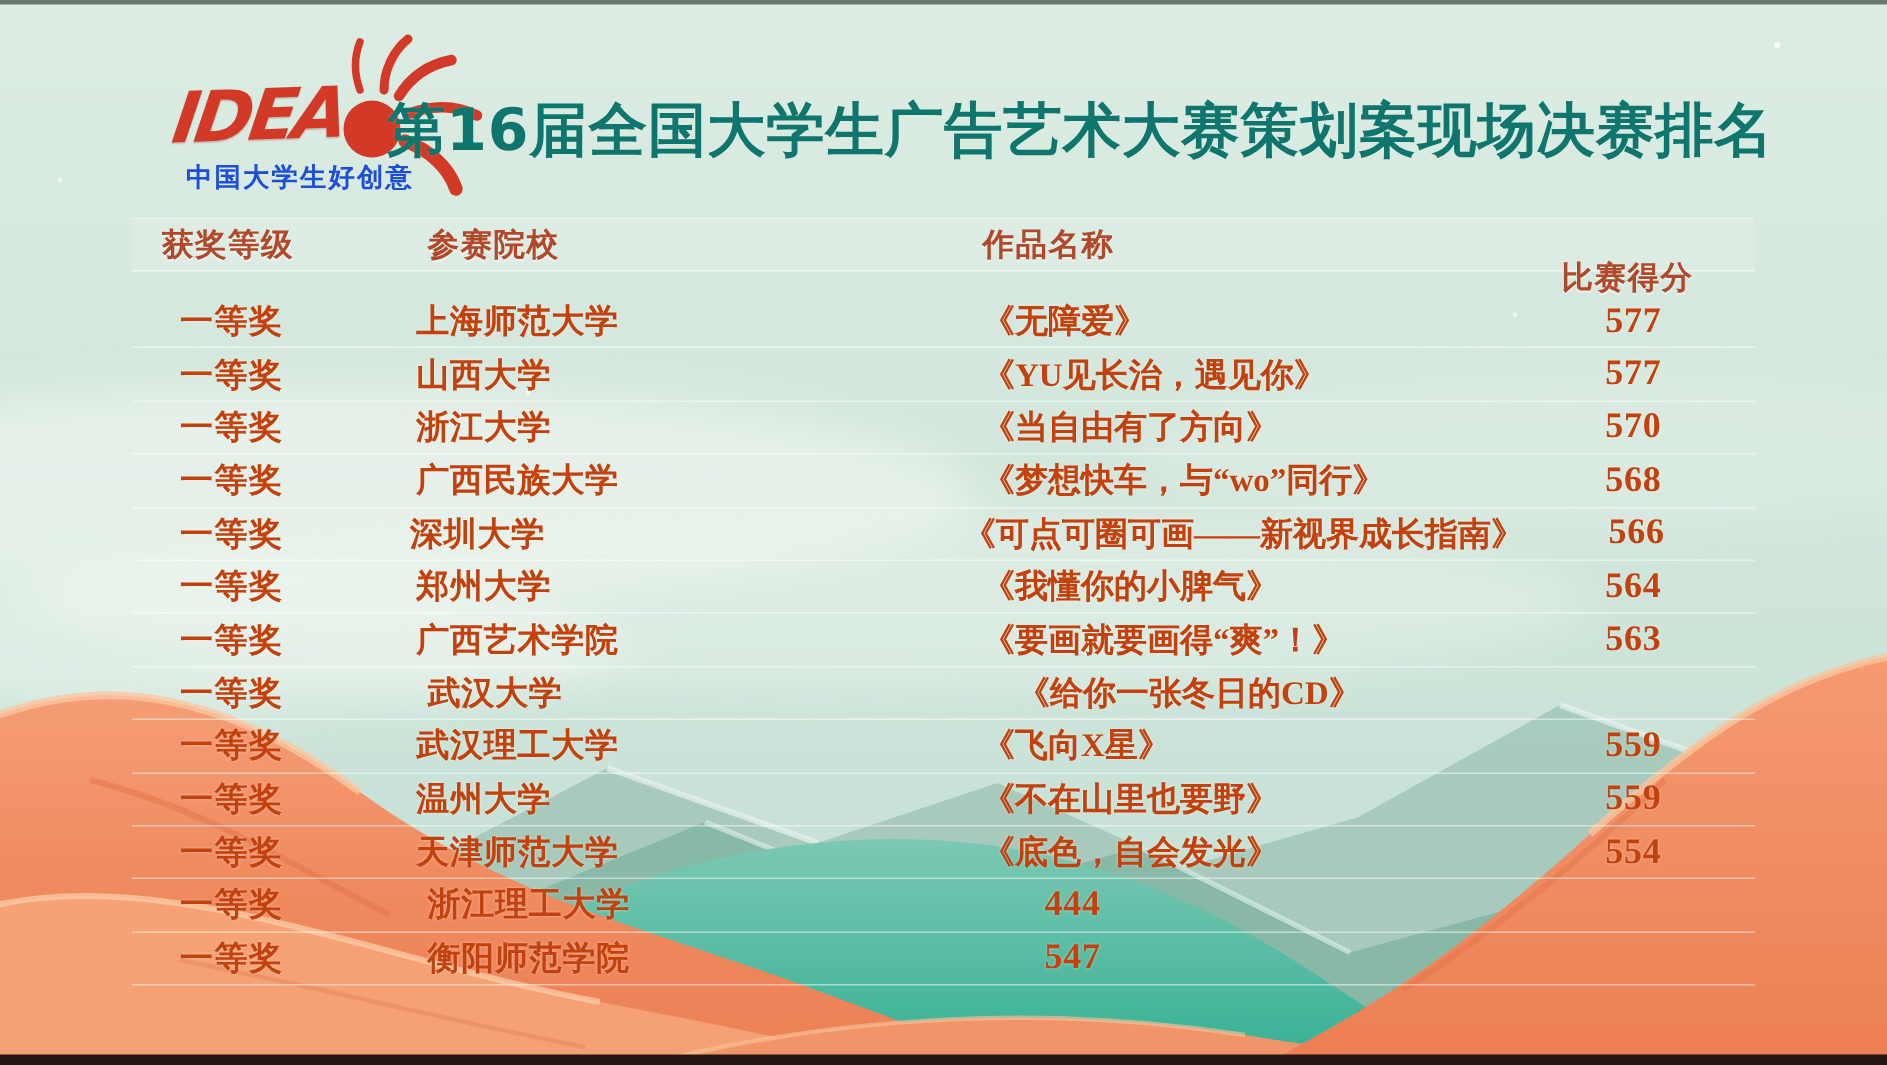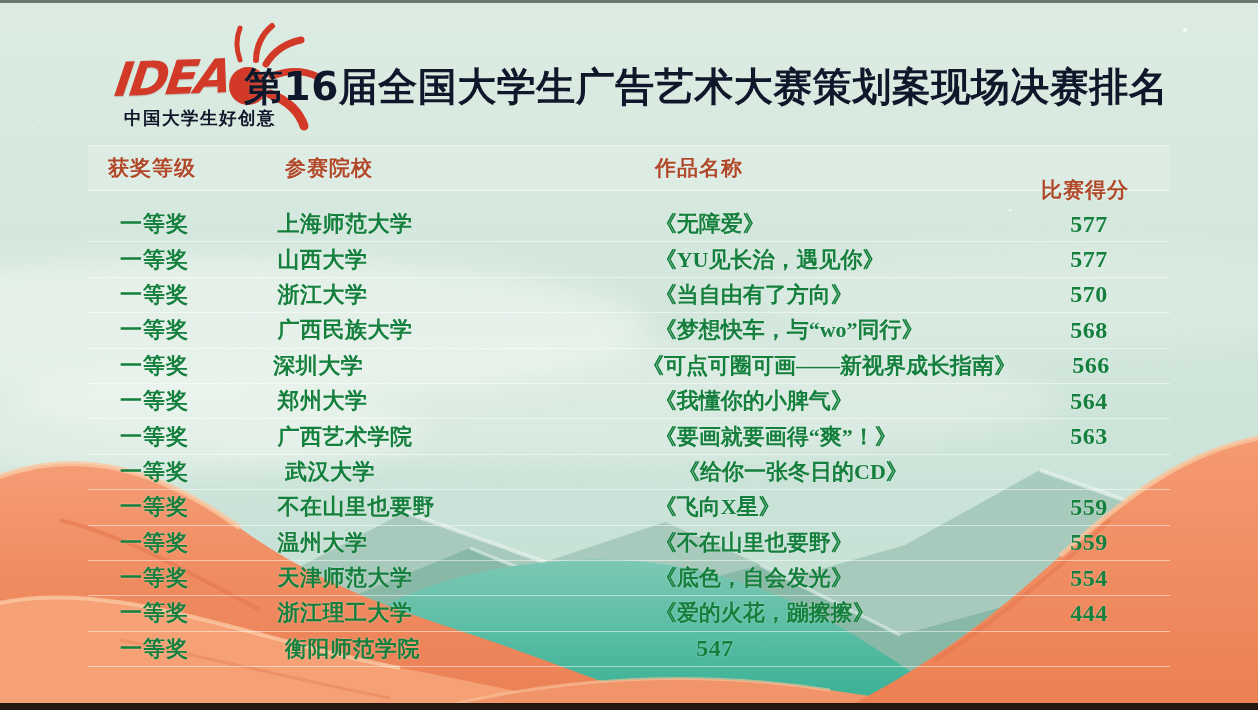--- a/index.html
+++ b/index.html
@@ -17,35 +17,35 @@
   .logo-text {
     position:absolute; left:18px; top:28px;
     font-family:"DejaVu Sans", sans-serif; font-style:italic; font-weight:900;
     font-size:47px; line-height:1; color:#d23a27; letter-spacing:-3px;
     transform:skewX(-10deg) rotate(-2deg);
     text-shadow:0 1px 1px rgba(120,20,10,.25);
   }
   .sun-icon { position:absolute; left:108px; top:-10px; width:130px; height:125px; }
   .tagline {
     position:absolute; left:26px; top:80px; white-space:nowrap;
-    font-size:17.5px; font-weight:800; color:#0f172a; letter-spacing:1.5px;
+    font-size:17.5px; font-weight:800; color:#1d4ed8; letter-spacing:1.5px;
   }
 
   
   .title {
-    position:absolute; left:244px; top:60px; z-index:3; white-space:nowrap;
+    position:absolute; left:258px; top:60px; z-index:3; white-space:nowrap;
     font-family:"DejaVu Sans", sans-serif; font-weight:900; font-size:39px;
-    color:#0f172a; letter-spacing:.5px;
+    color:#0f766e; letter-spacing:.5px;
     text-shadow:0 0 2px rgba(255,255,255,.2);
   }
 
   
   .table { position:absolute; left:88px; top:145px; width:1082px; z-index:3; }
   .thead {
-    display:flex; align-items:center; height:46px;
+    display:flex; align-items:center; height:36px;
     background:rgba(255,255,255,.15);
     border-top:1px solid rgba(255,255,255,.35);
     border-bottom:1px solid rgba(255,255,255,.6);
   }
   .thead span {
     font-size:21px; font-weight:900; color:#b0492a;
     text-shadow:0 1px 1px rgba(255,255,255,.55); letter-spacing:1px;
   }
   .col-award  { width:197px; padding-left:20px; }
   .col-school { width:345px; }
@@ -53,21 +53,21 @@
   .thead .col-work { padding-left:25px; }
   .col-score  { width:170px; text-align:center;margin-top:44px; }
 
   .tbody { margin-top:16px; }
   .trow {
     display:flex; align-items:center; height:35.4px;
     border-bottom:1px solid rgba(255,255,255,.5);
   }
   .trow span {
     font-family:"Liberation Serif", serif; font-weight:700; font-size:22px;
-    color:#15803d; white-space:nowrap;
+    color:#c2410c; white-space:nowrap;
     text-shadow:0 0 2px rgba(255,255,255,.45);
   }
   .trow .c1 { width:197px; padding-left:32px; letter-spacing:1px; }
   .trow .c2 { width:345px; letter-spacing:.5px; }
   .trow .c3 { width:370px;margin-left:48px; }
   .trow .c4 { width:170px; text-align:center; font-size:24px; letter-spacing:.5px; }
 </style>
 </head>
 <body>
 
@@ -202,40 +202,39 @@
     <span class="c3">《要画就要画得“爽”！》</span>
     <span class="c4">563</span>
   </div>
         <div class="trow">
     <span class="c1">一等奖</span>
     <span class="c2">武汉大学</span>
     <span class="c3">《给你一张冬日的CD》</span>
   </div>
         <div class="trow">
     <span class="c1">一等奖</span>
-    <span class="c2">不在山里也要野</span>
+    <span class="c2">武汉理工大学</span>
     <span class="c3">《飞向X星》</span>
     <span class="c4">559</span>
   </div>
         <div class="trow">
     <span class="c1">一等奖</span>
     <span class="c2">温州大学</span>
     <span class="c3">《不在山里也要野》</span>
     <span class="c4">559</span>
   </div>
         <div class="trow">
     <span class="c1">一等奖</span>
     <span class="c2">天津师范大学</span>
     <span class="c3">《底色，自会发光》</span>
     <span class="c4">554</span>
   </div>
         <div class="trow">
     <span class="c1">一等奖</span>
     <span class="c2">浙江理工大学</span>
-    <span class="c3">《爱的火花，蹦擦擦》</span>
     <span class="c4">444</span>
   </div>
         <div class="trow">
     <span class="c1">一等奖</span>
     <span class="c2">衡阳师范学院</span>
     <span class="c4">547</span>
   </div>
       </div>
   </div>
 

